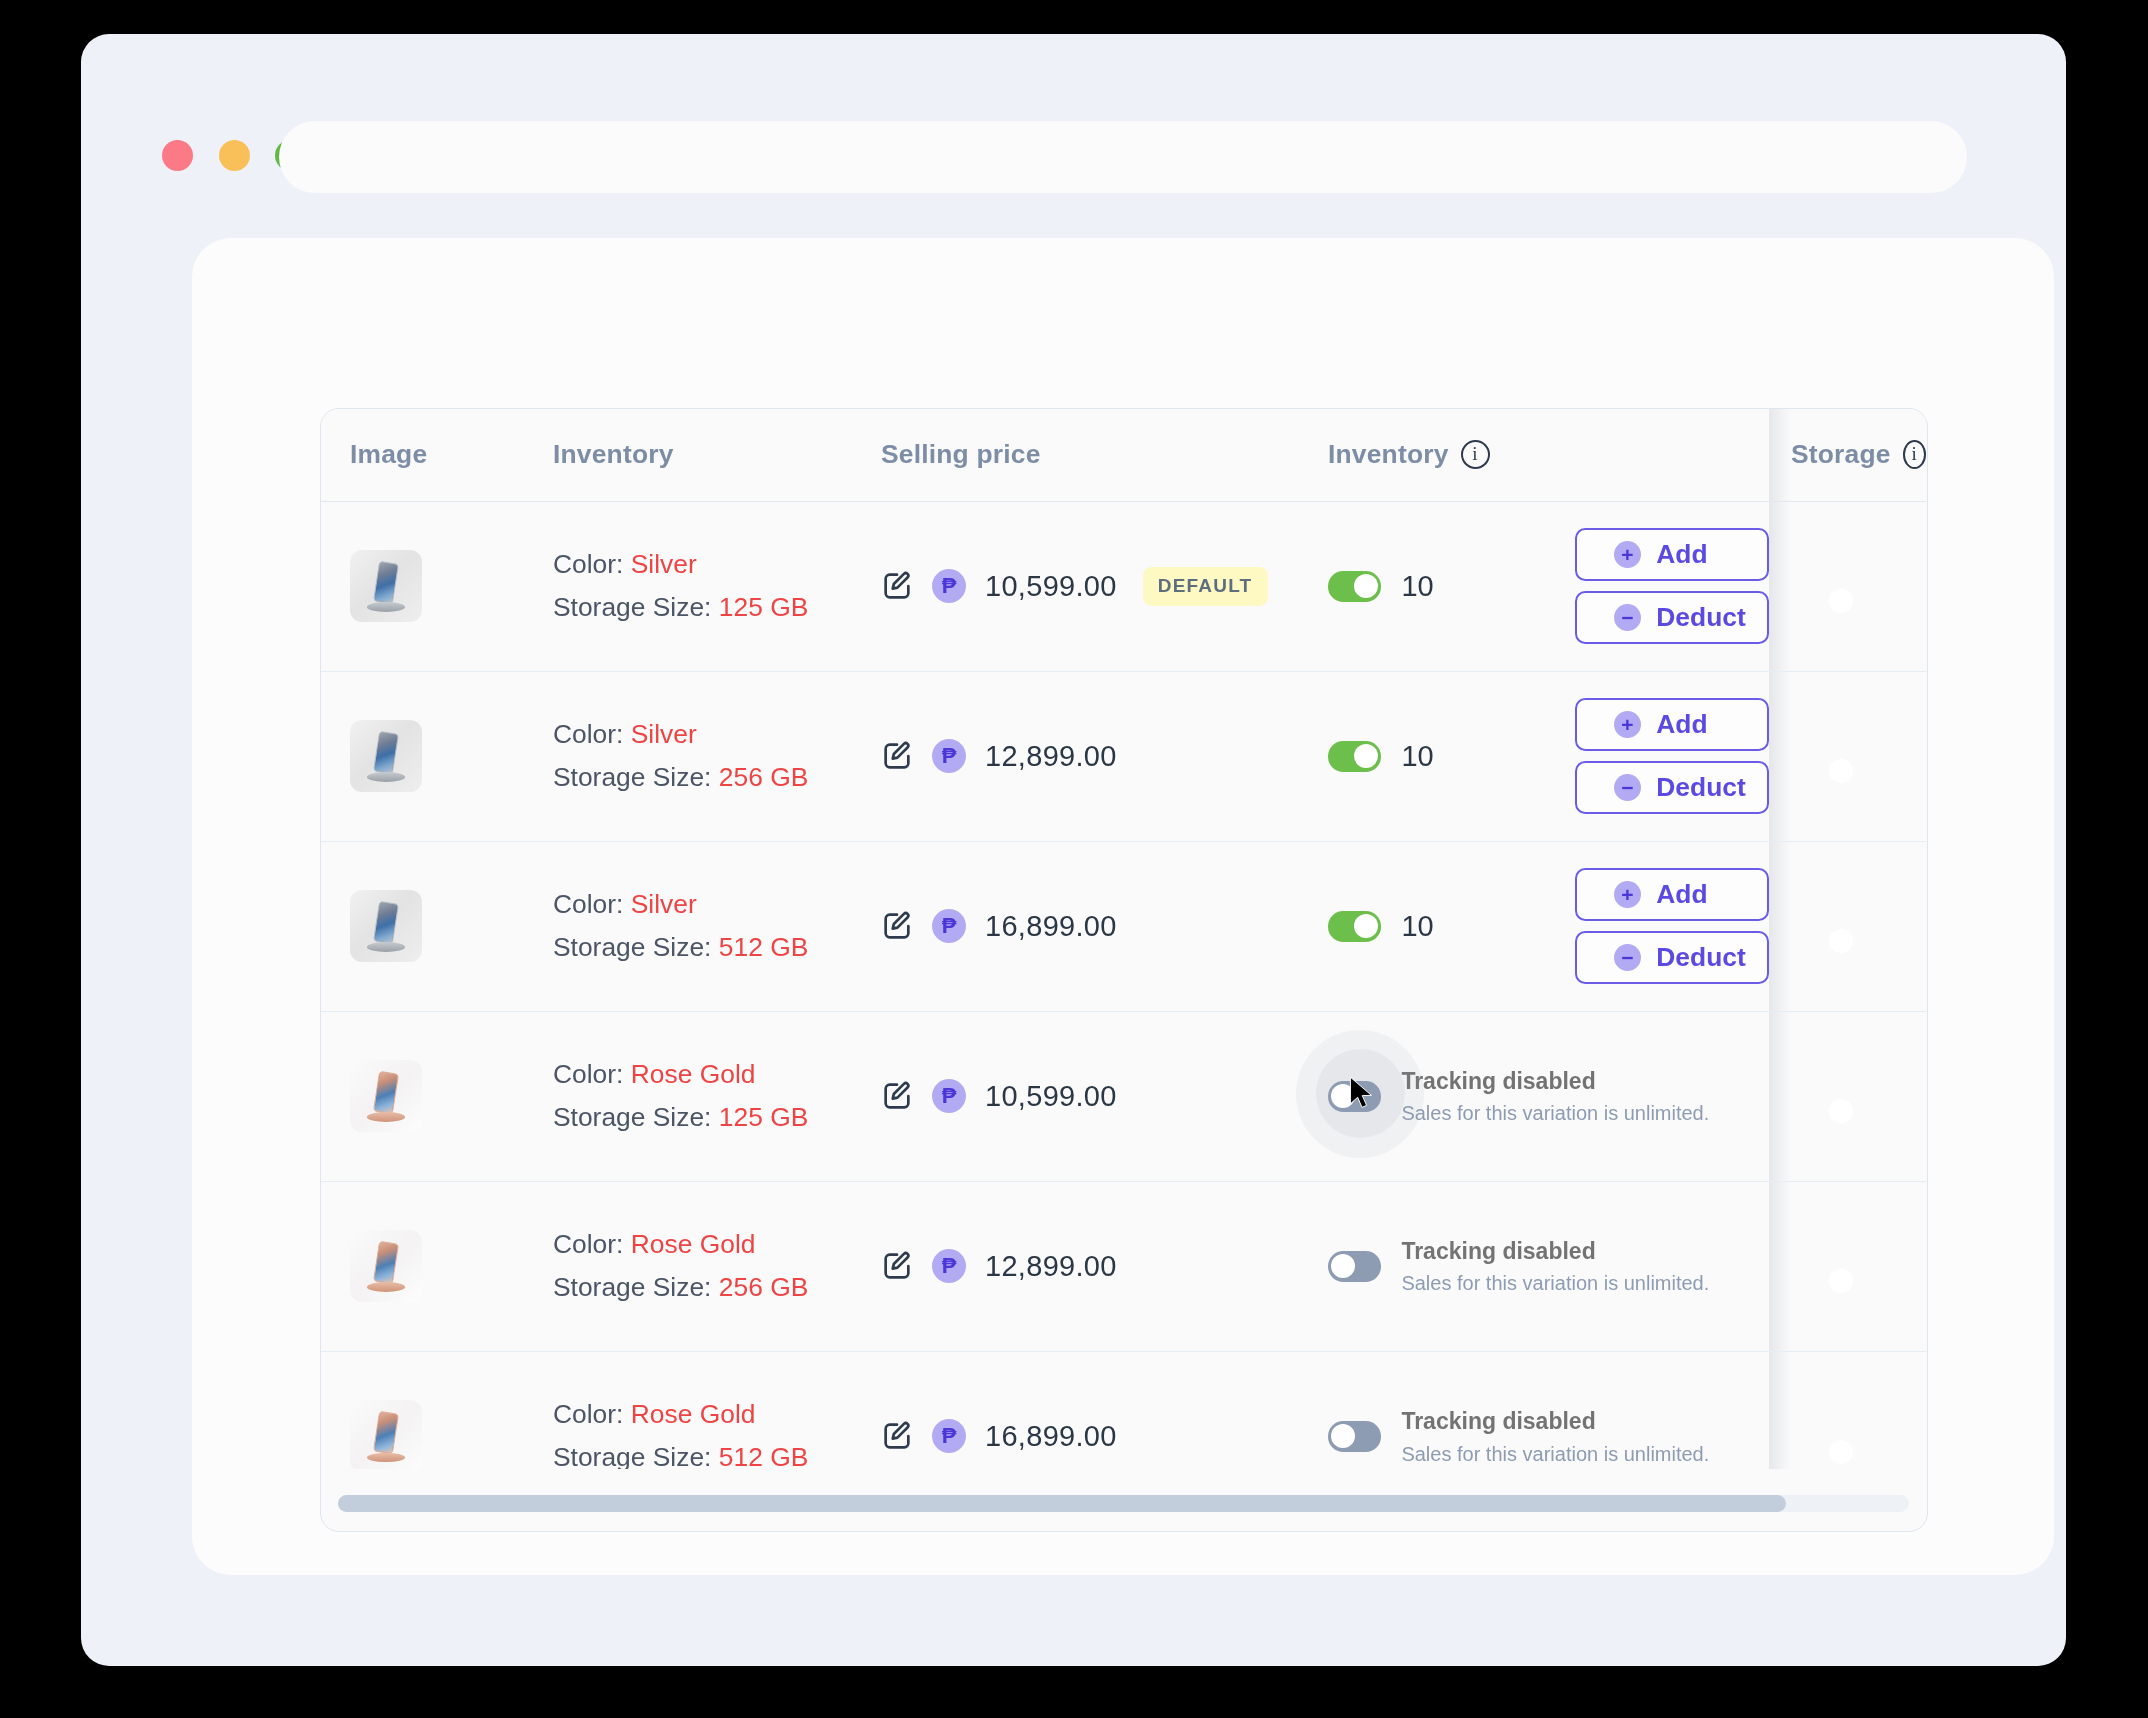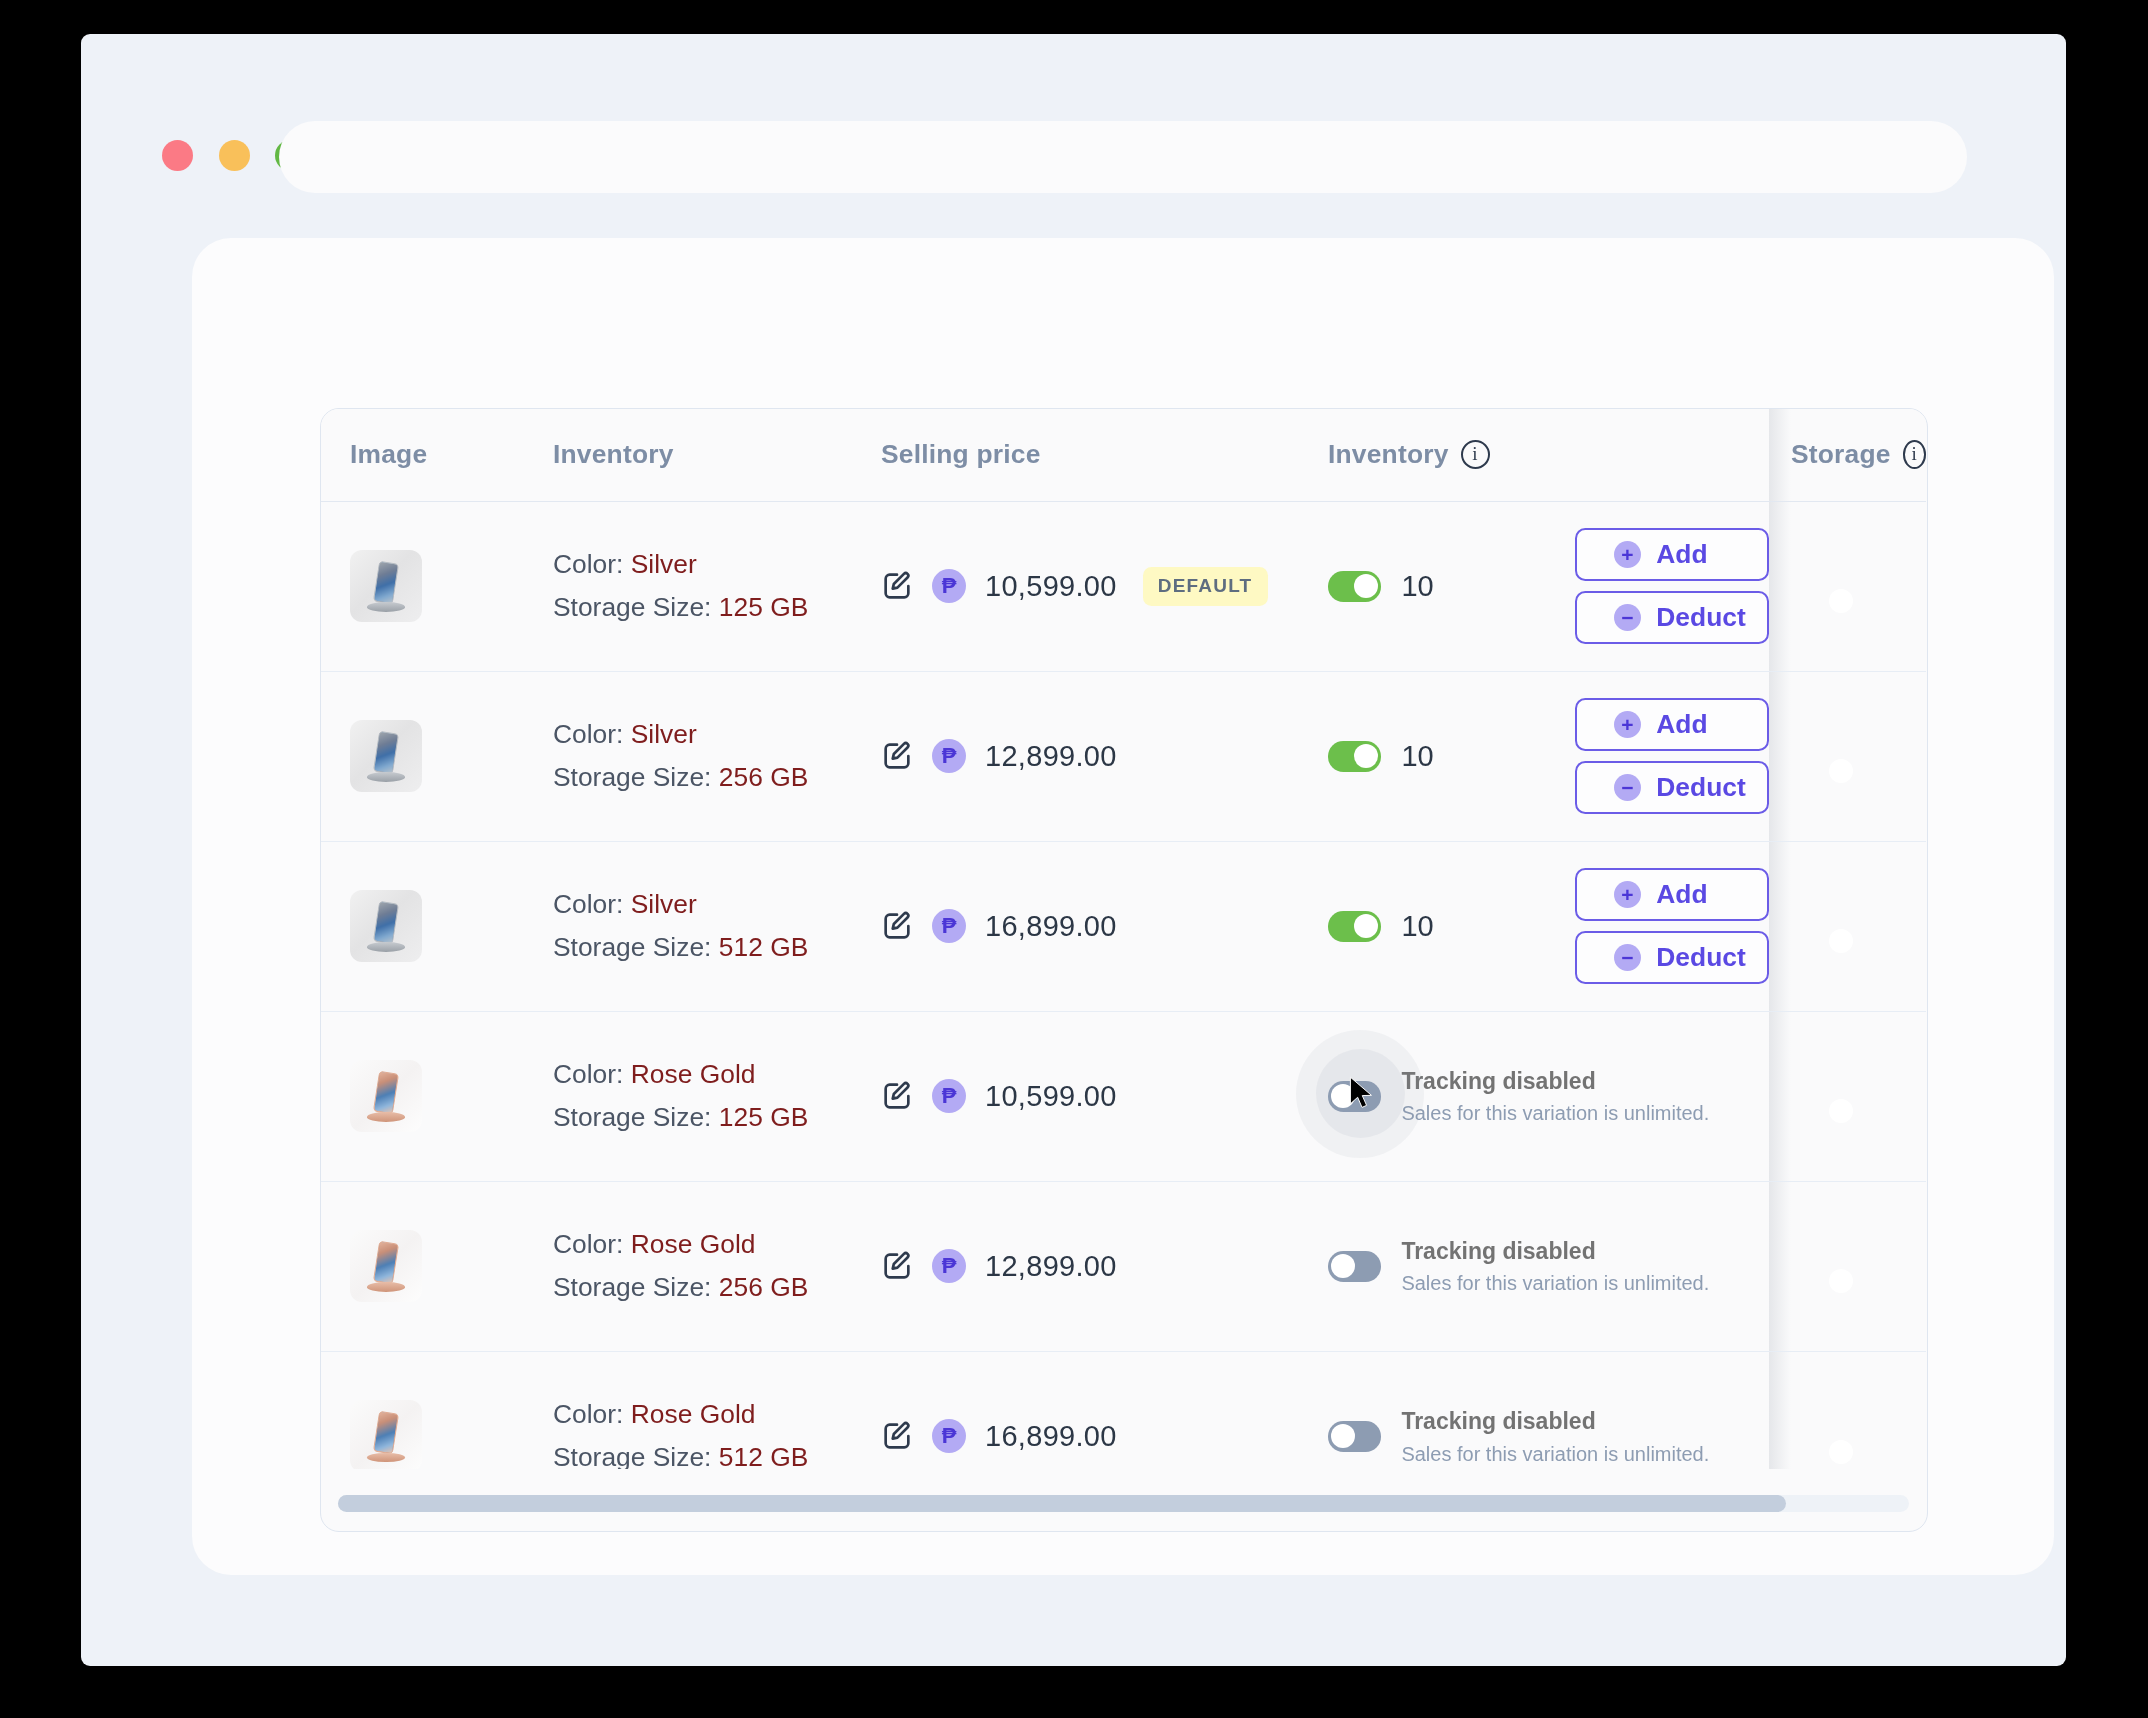--- a/index.html
+++ b/index.html
@@ -9,21 +9,21 @@
     font-family: "Liberation Sans", sans-serif;
     overflow: hidden;
   }
 
   
   .browser-window {
     position: absolute;
     left: 81px; top: 34px;
     width: 1985px; height: 1632px;
     background: #eef2f8;
-    border-radius: 9px;
+    border-radius: 28px;
     box-shadow: 0 0 0 1.7px rgba(0,0,0,0.04);
   }
 
   
   .traffic-lights {
     position: absolute;
     left: 81px; top: 106px;
     display: flex; gap: 25.6px;
     align-items: center;
   }
@@ -147,21 +147,21 @@
   .thumb.silver .stand { background: linear-gradient(180deg,#c7cbd0,#9aa0a7); }
   .thumb.rose   .stand { background: linear-gradient(180deg,#e8bda8,#cf9479); }
 
   
   .var-line {
     font-size: 26.4px;
     color: #4b5565;
     line-height: 1.62;
     white-space: nowrap;
   }
-  .var-val { color: #7f1d1d; }
+  .var-val { color: #ef4444; }
 
   
   .price-row { display: flex; align-items: center; gap: 19px; }
   .edit-icon { width: 32px; height: 32px; flex: none; }
   .peso-badge {
     width: 34px; height: 34px; flex: none;
     border-radius: 50%;
     background: #b3aaf4;
     display: flex; align-items: center; justify-content: center;
     color: #4b36d6;

